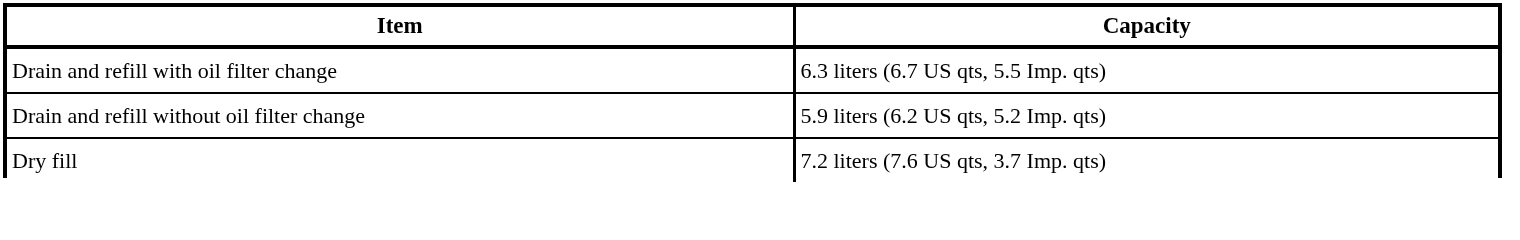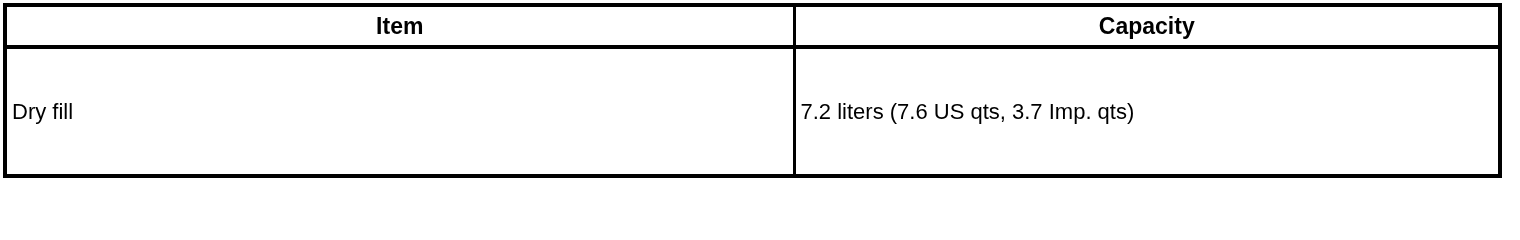--- a/index.html
+++ b/index.html
@@ -26,20 +26,21 @@
     border: 4px solid #000000;
     background: #ffffff;
   }
 
   table.spec-table {
     width: 100%;
     height: 100%;
     border-collapse: collapse;
     table-layout: fixed;
     background: #8b5cf6;
+    font-family: Liberation Serif, serif;
   }
 
   table.spec-table col.col-item   { width: 787px; }
   table.spec-table col.col-cap    { width: 704px; }
 
   table.spec-table th,
   table.spec-table td {
     padding: 0;
     margin: 0;
     vertical-align: middle;
@@ -94,20 +95,36 @@
       <tr class="header-row">
         <th class="th-item">
           <span class="cell-text">Item</span>
         </th>
         <th class="th-cap">
           <span class="cell-text">Capacity</span>
         </th>
       </tr>
     </thead>
     <tbody>
+      <tr class="data-row">
+        <td class="cell-item">
+          <span class="cell-text">Drain and refill with oil filter change</span>
+        </td>
+        <td class="cell-capacity">
+          <span class="cell-text">6.3 liters (6.7 US qts, 5.5 Imp. qts)</span>
+        </td>
+      </tr>
+      <tr class="data-row">
+        <td class="cell-item">
+          <span class="cell-text">Drain and refill without oil filter change</span>
+        </td>
+        <td class="cell-capacity">
+          <span class="cell-text">5.9 liters (6.2 US qts, 5.2 Imp. qts)</span>
+        </td>
+      </tr>
       <tr class="data-row last-row">
         <td class="cell-item">
           <span class="cell-text">Dry fill</span>
         </td>
         <td class="cell-capacity">
           <span class="cell-text">7.2 liters (7.6 US qts, 3.7 Imp. qts)</span>
         </td>
       </tr>
     </tbody>
   </table>

